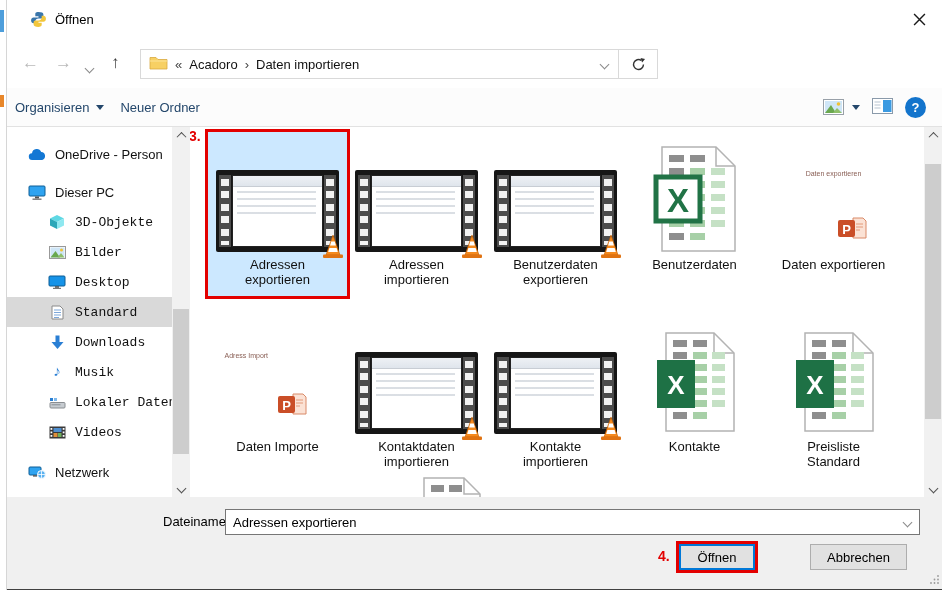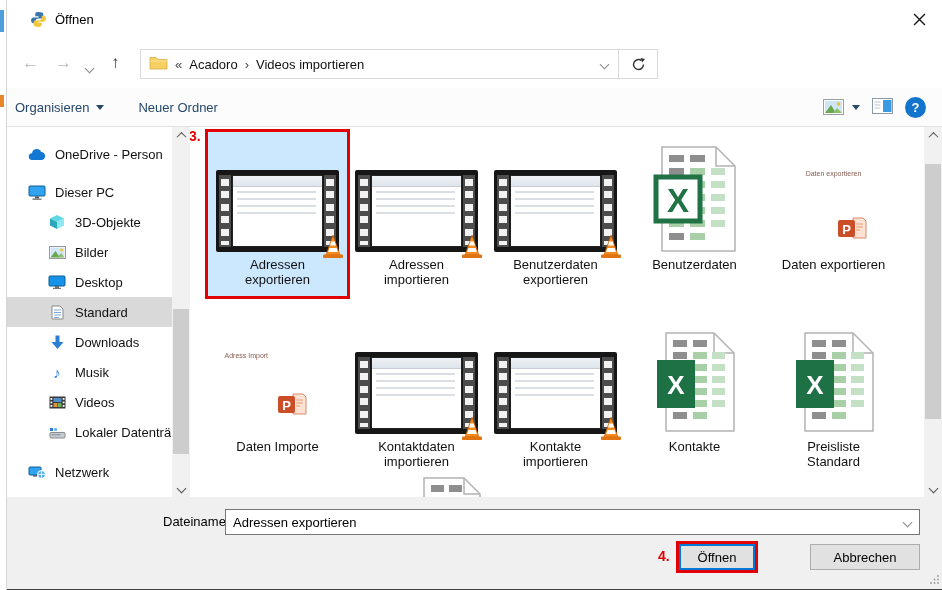--- a/index.html
+++ b/index.html
@@ -39,21 +39,21 @@
   .cmd-btn{display:flex;align-items:center;gap:7px;color:#24476b;cursor:pointer;padding:4px 8px;}
   .tri-down{width:0;height:0;border-left:4px solid transparent;border-right:4px solid transparent;border-top:5px solid #24476b;}
   .cmd-right{margin-left:auto;display:flex;align-items:center;gap:12px;padding-right:16px;}
   .help-circle{width:21px;height:21px;border-radius:50%;background:#1374cc;color:#fff;font-weight:bold;font-size:13px;
                display:flex;align-items:center;justify-content:center;cursor:pointer;}
   
   .content{position:relative;height:370px;background:#fff;display:flex;}
   .sidebar{position:relative;width:183px;height:100%;text-align:right;}
   .side-list{position:absolute;left:0;top:0;right:18px;padding-top:12px;}
   .side-item{height:30px;display:flex;align-items:center;gap:9px;padding-left:21px;white-space:nowrap;overflow:hidden;cursor:pointer;}
-  .side-item.lvl2{padding-left:41px;}
+  .side-item.lvl2{padding-left:41px;font-family:Liberation Mono, monospace;}
   .side-item.sel{background:#d9d9d9;}
   .gap8{height:8px;} .gap10{height:10px;}
   .sicon{width:18px;display:flex;justify-content:center;flex:none;}
   .slabel{overflow:hidden;}
   
   .sb{position:absolute;top:0;bottom:0;width:18px;background:#f1f1f1;}
   .sb.side{right:0;} .sb.main{right:0;}
   .sb-arrow{position:absolute;left:0;width:18px;height:17px;display:flex;align-items:center;justify-content:center;cursor:pointer;}
   .sb-arrow.up{top:0;} .sb-arrow.down{bottom:0;}
   .sb-arrow .chv{border-color:#505050;border-width:1.4px;}
@@ -88,21 +88,21 @@
   .footer{position:relative;height:92px;background:#f0f0f0;}
   .fname-label{position:absolute;left:156px;top:17px;color:#000;}
   .combo{position:absolute;left:218px;top:12px;width:695px;height:26px;background:#fff;border:1px solid #767676;
          box-sizing:border-box;display:flex;align-items:center;}
   .combo input{border:none;outline:none;flex:1;font:13px "Liberation Sans","DejaVu Sans",sans-serif;padding-left:7px;background:transparent;color:#000;}
   .combo .dd{width:24px;display:flex;justify-content:center;cursor:pointer;}
   .step4{position:absolute;left:651px;top:51px;}
   .openbox{position:absolute;left:669px;top:44px;border:3px solid #e30000;padding:0;}
   .btn{height:26px;font:13px "Liberation Sans","DejaVu Sans",sans-serif;background:#e1e1e1;border:1px solid #adadad;cursor:pointer;color:#000;}
   .btn.default{border:2px solid #0078d7;width:76px;}
-  .btn.cancel{position:absolute;left:803px;top:47px;width:110px;}
+  .btn.cancel{position:absolute;left:803px;top:47px;width:97px;}
   .grip{position:absolute;right:2px;bottom:2px;}
 </style>
 </head>
 <body>
 
 <div class="edge-left">
   <span class="frag-blue"></span>
   <span class="frag-orange"></span>
 </div>
 <div class="edge-top-right"></div>
@@ -133,41 +133,41 @@
     <div class="addrbox">
       <span>
         <svg width="19" height="15" viewBox="0 0 19 15">
           <path d="M1 2.5h6l2 2h9V14H1z" fill="#f7d063" stroke="#d9a93f" stroke-width="0.8"></path>
           <path d="M1 6h17" stroke="#fce49a" stroke-width="1"></path>
         </svg>
       </span>
       <span class="crumb" style="color:#444">«</span>
       <span class="crumb">Acadoro</span>
       <span class="sep">›</span>
-      <span class="crumb">Videos importieren</span>
+      <span class="crumb">Daten importieren</span>
       <span class="addr-chevron">
           <span class="chv"></span>
         </span>
       <span class="addr-divider"></span>
       <span class="refresh">
         <svg width="15" height="15" viewBox="0 0 16 16">
           <path d="M13.3 8A5.3 5.3 0 1 1 11 3.6" fill="none" stroke="#333" stroke-width="1.5"></path>
           <polygon points="10.2,1 15,2.2 11.8,5.8" fill="#333"></polygon>
         </svg>
       </span>
     </div>
 
   </div>
 
   <div class="commandbar">
     <div class="cmd-btn" style="">
       <span>Organisieren</span>
       <span class="tri-down"></span>
     </div>
-    <div class="cmd-btn" style="margin-left:18px">
+    <div class="cmd-btn" style="">
       <span>Neuer Ordner</span>
     </div>
     <div class="cmd-right">
       <span style="display:flex;align-items:center;gap:8px">
         <svg width="21" height="16" viewBox="0 0 21 16">
           <rect x="0.5" y="0.5" width="20" height="15" fill="#fff" stroke="#98a0a8"></rect>
           <rect x="2" y="2" width="17" height="12" fill="#cfe6f7"></rect>
           <polygon points="2,14 8,6 13,14" fill="#6aa84f"></polygon>
           <polygon points="10,14 14,9 19,14" fill="#8fbf6a"></polygon>
           <circle cx="15.5" cy="5" r="1.8" fill="#f1c232"></circle>
@@ -257,45 +257,45 @@
               </svg>
           </span>
           <span class="slabel">Downloads</span>
         </div>
         <div class="side-item lvl2">
           <span class="sicon" style="color:#2a7fd4;font-size:15px">♪</span>
           <span class="slabel">Musik</span>
         </div>
         <div class="side-item lvl2">
           <span class="sicon">
+            <svg width="17" height="14" viewBox="0 0 17 14">
+                <rect x="1" y="3" width="3" height="3" fill="#2a7fd4"></rect>
+                <rect x="5" y="3" width="3" height="3" fill="#7fb8ea"></rect>
+                <rect x="1" y="7.5" width="15" height="5.5" rx="1" fill="#c6cbd0" stroke="#8a8e92"></rect>
+                <rect x="2.5" y="9" width="9" height="1.4" fill="#9aa0a6"></rect>
+              </svg>
+          </span>
+          <span class="slabel">Lokaler Datenträ</span>
+        </div>
+        <div class="side-item lvl2">
+          <span class="sicon">
             <svg width="17" height="13" viewBox="0 0 17 13">
                 <rect x="0.5" y="0.5" width="16" height="12" fill="#3a3a3a"></rect>
                 <rect x="1.5" y="2" width="1.8" height="1.8" fill="#fff"></rect>
                 <rect x="1.5" y="5.5" width="1.8" height="1.8" fill="#fff"></rect>
                 <rect x="1.5" y="9" width="1.8" height="1.8" fill="#fff"></rect>
                 <rect x="13.7" y="2" width="1.8" height="1.8" fill="#fff"></rect>
                 <rect x="13.7" y="5.5" width="1.8" height="1.8" fill="#fff"></rect>
                 <rect x="13.7" y="9" width="1.8" height="1.8" fill="#fff"></rect>
                 <rect x="4.5" y="2" width="8" height="4" fill="#4f8fd0"></rect>
                 <rect x="4.5" y="7" width="4" height="4" fill="#e0903a"></rect>
                 <rect x="9" y="7" width="3.5" height="4" fill="#6fb05a"></rect>
               </svg>
           </span>
           <span class="slabel">Videos</span>
-        </div>
-        <div class="side-item lvl2">
-          <span class="sicon">
-            <svg width="17" height="14" viewBox="0 0 17 14">
-                <rect x="1" y="3" width="3" height="3" fill="#2a7fd4"></rect>
-                <rect x="5" y="3" width="3" height="3" fill="#7fb8ea"></rect>
-                <rect x="1" y="7.5" width="15" height="5.5" rx="1" fill="#c6cbd0" stroke="#8a8e92"></rect>
-                <rect x="2.5" y="9" width="9" height="1.4" fill="#9aa0a6"></rect>
-              </svg>
-          </span>
-          <span class="slabel">Lokaler Datenträ</span>
         </div>
         <div class="gap10"></div>
         <div class="side-item">
           <span class="sicon">
             <svg width="18" height="14" viewBox="0 0 18 14">
                 <rect x="1" y="2" width="12" height="8" rx="1" fill="#2fa3f0" stroke="#0e5e96"></rect>
                 <rect x="5" y="10.2" width="4" height="1.4" fill="#555"></rect>
                 <circle cx="13.5" cy="9.5" r="4" fill="#5ab1f0" stroke="#fff"></circle>
                 <path d="M9.5 9.5h8M13.5 5.5v8" stroke="#fff" stroke-width="0.8"></path>
               </svg>

